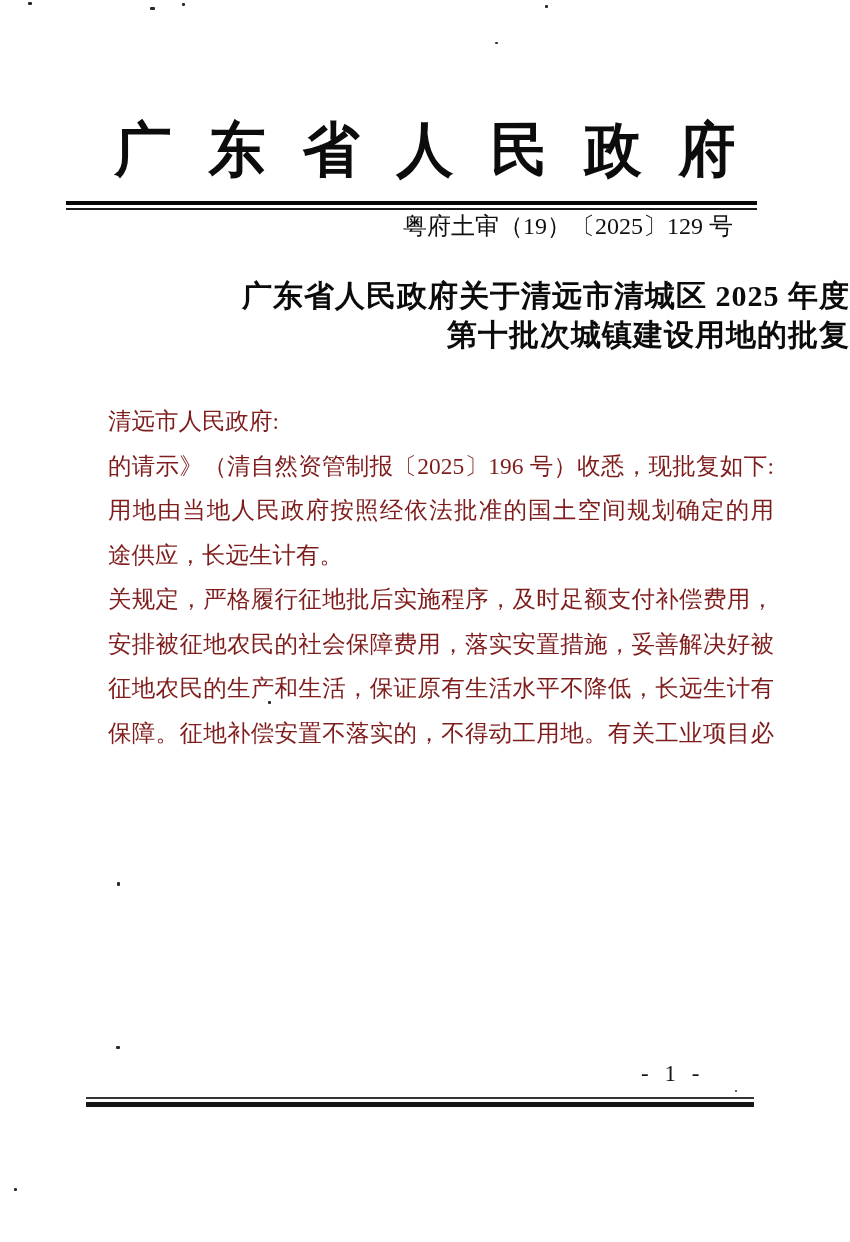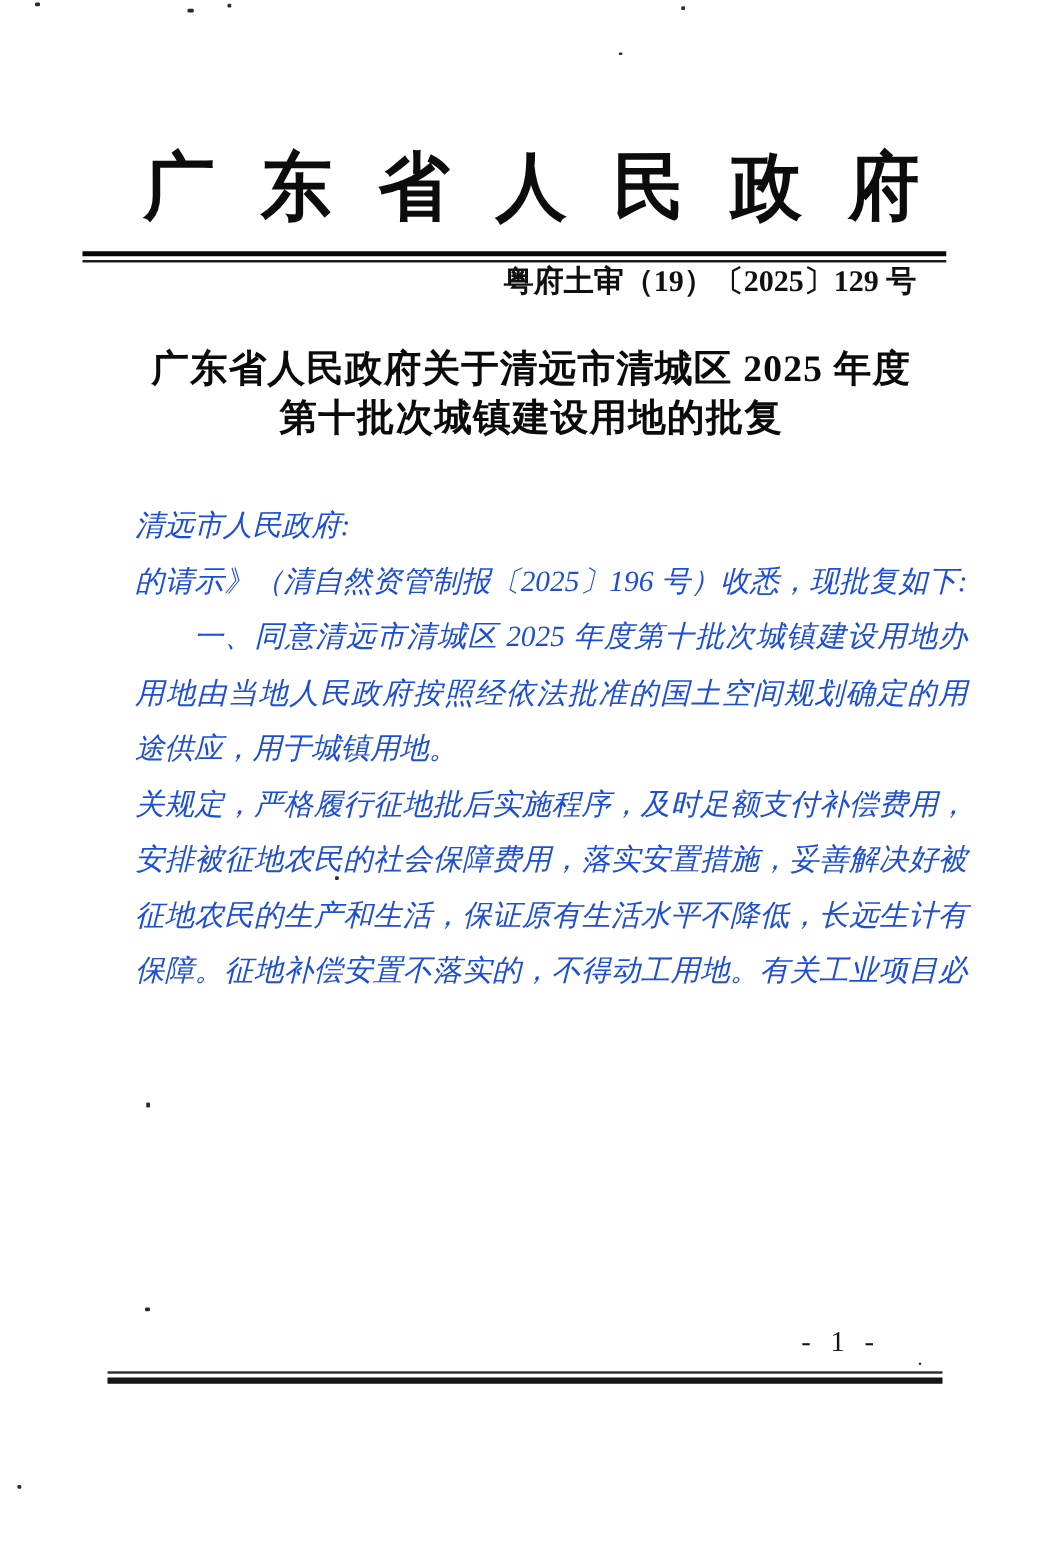--- a/index.html
+++ b/index.html
@@ -49,47 +49,45 @@
     border-bottom: 2px solid #1c1c1c;
   }
   .doc-number {
     position: absolute;
     top: 211px;
     right: 117px;
     font-size: 24px;
     line-height: 30px;
     white-space: nowrap;
     color: #101010;
-    font-weight: bold;
   }
 
   
   .doc-title {
     position: absolute;
     top: 276px;
     left: 0;
     width: 100%;
-    text-align: center;
+    text-align: right;
     font-size: 30px;
     font-weight: 700;
     line-height: 39px;
     color: #0b0b0b;
     letter-spacing: 1px;
   }
 
   
   .body-text {
     position: absolute;
     top: 399px;
     left: 108px;
     width: 666px;
     font-size: 23.5px;
     line-height: 44.5px;
-    color: #1d4ed8;
-    font-style: italic;
+    color: #7f1d1d;
   }
   .line {
     width: 100%;
     white-space: nowrap;
   }
   .line.fill {
     white-space: normal;
     text-align: justify;
     text-align-last: justify;
     text-justify: inter-character;
@@ -137,23 +135,22 @@
   <div class="doc-number">粤府土审（19）〔2025〕129 号</div>
 
   <div class="doc-title">
     <div>广东省人民政府关于清远市清城区 2025 年度</div>
     <div>第十批次城镇建设用地的批复</div>
   </div>
 
   <div class="body-text">
     <div class="line">清远市人民政府:</div>
     <div class="line fill">的请示》（清自然资管制报〔2025〕196 号）收悉，现批复如下:</div>
-    <div class="line indent fill">一、同意清远市清城区 2025 年度第十批次城镇建设用地办</div>
     <div class="line fill">用地由当地人民政府按照经依法批准的国土空间规划确定的用</div>
-    <div class="line">途供应，用于城镇用地。</div>
+    <div class="line">途供应，长远生计有。</div>
     <div class="line fill">关规定，严格履行征地批后实施程序，及时足额支付补偿费用，</div>
     <div class="line fill">安排被征地农民的社会保障费用，落实安置措施，妥善解决好被</div>
     <div class="line fill">征地农民的生产和生活，保证原有生活水平不降低，长远生计有</div>
     <div class="line fill">保障。征地补偿安置不落实的，不得动工用地。有关工业项目必</div>
   </div>
 
   <div class="page-number">- 1 -</div>
 
   <div class="footer-rule"></div>
 

